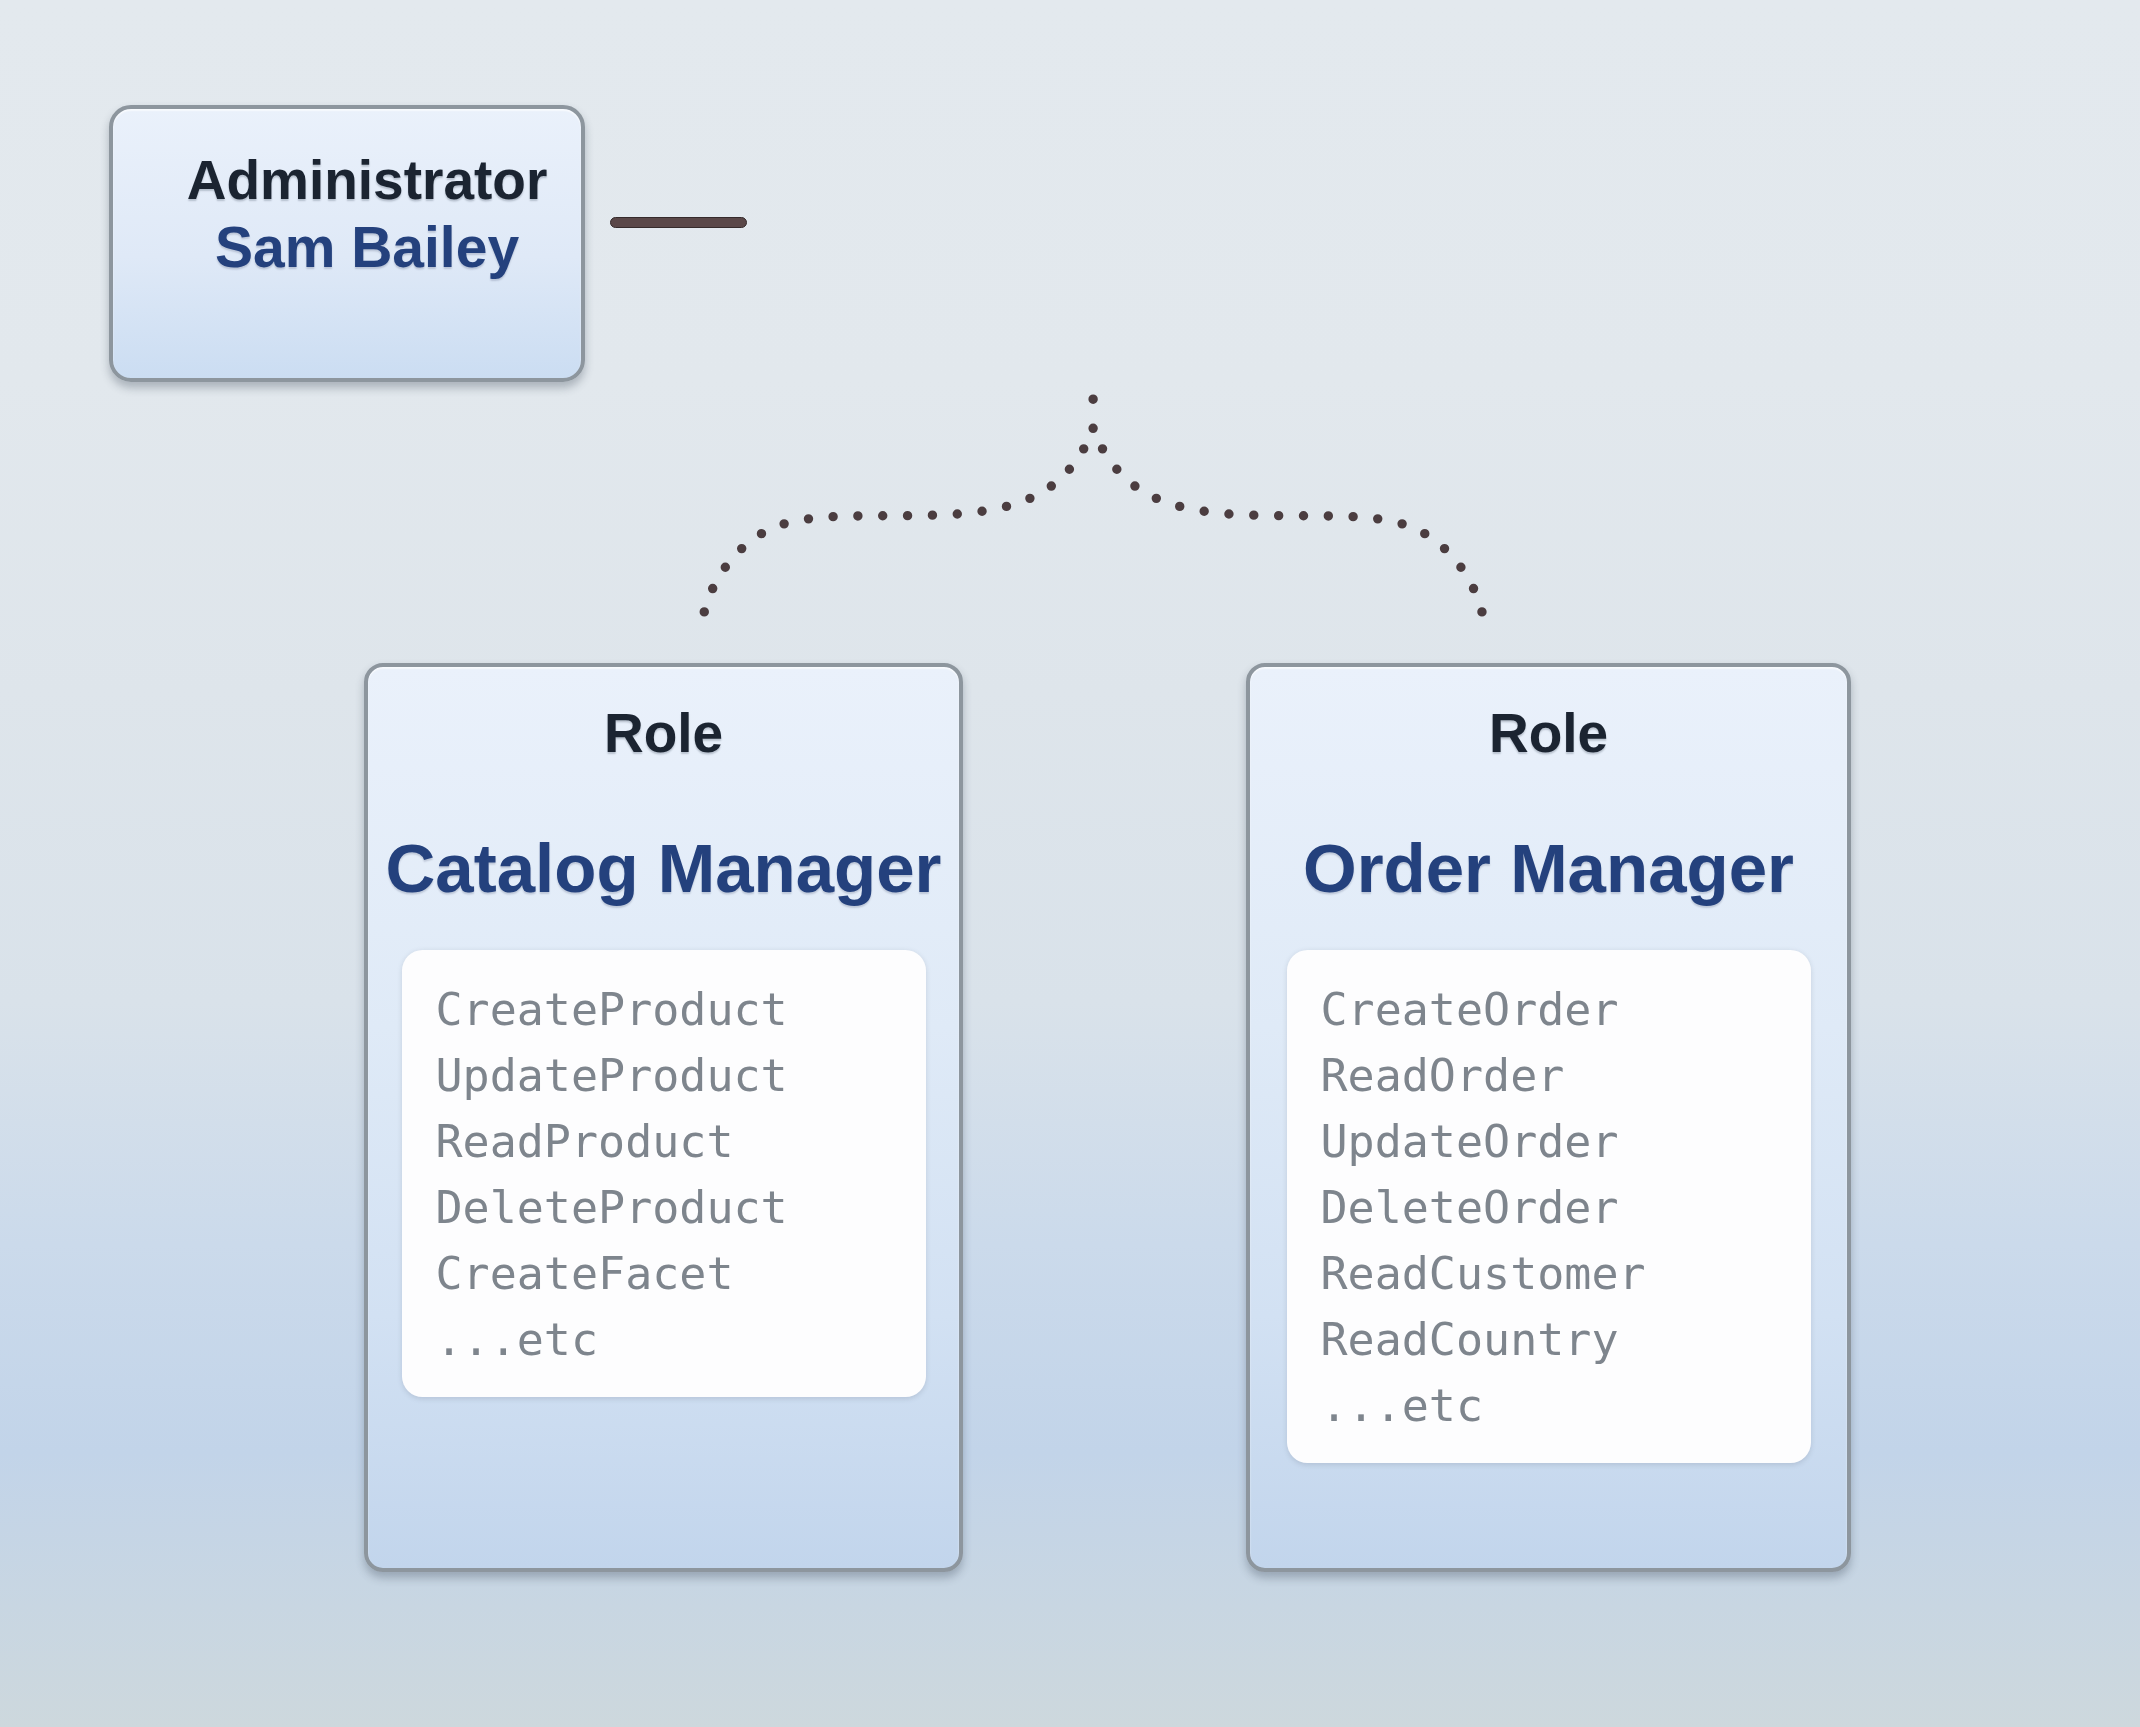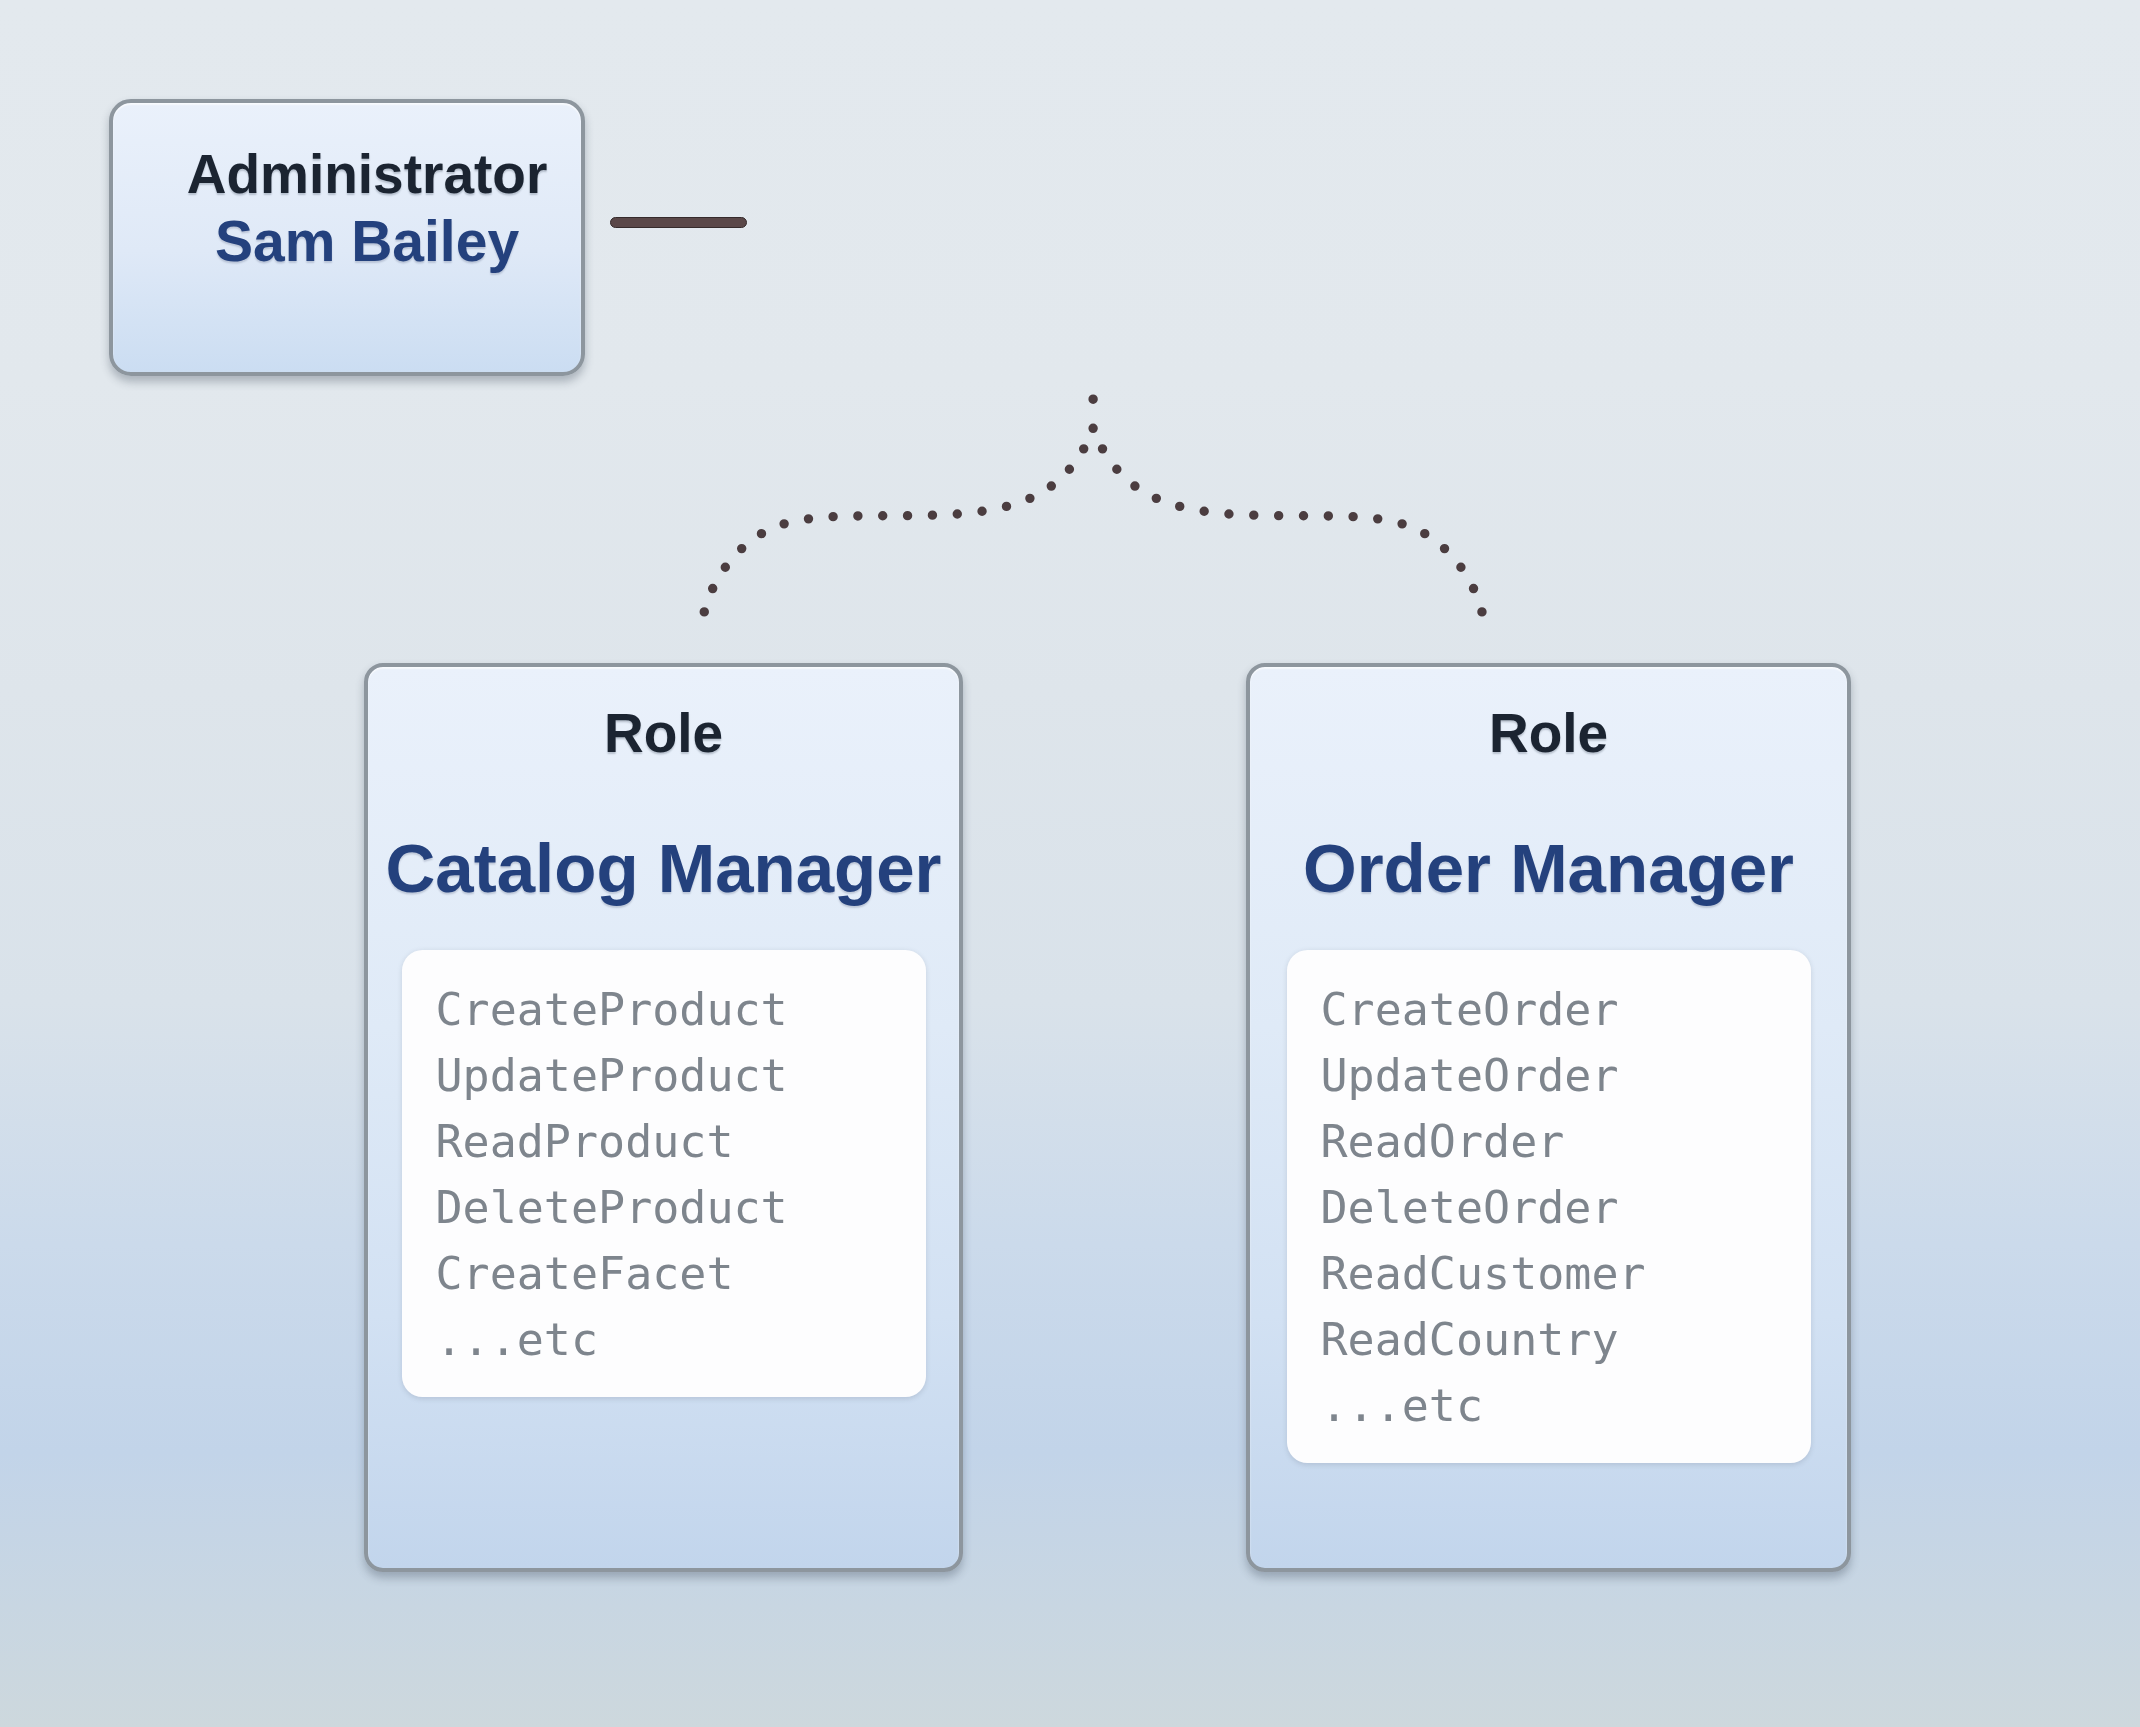--- a/index.html
+++ b/index.html
@@ -49,21 +49,21 @@
     color: #1b2431;
     text-shadow: 0 1.7px 1.7px rgba(25, 35, 55, 0.22);
     white-space: nowrap;
   }
   .value {
     font-weight: 700;
     color: #24417d;
     text-shadow: 0 1.7px 1.7px rgba(20, 35, 70, 0.18);
     white-space: nowrap;
   }
-  #admin-box  { left: 109px; top: 99px; width: 476px; height: 277px; padding-left: 40px; }
+  #admin-box  { left: 109px; top: 105px; width: 476px; height: 277px; padding-left: 40px; }
   #user-box   { left: 758px; top: 97px; width: 631px; height: 280px; }
   #admin-box .value { font-size: 57px; line-height: 68px; }
   #user-box  .value { font-size: 65px; line-height: 75px; margin-top: 50px; }
 
   #connector-line {
     position: absolute;
     left: 610px;
     top: 217px;
     width: 137px;
     height: 11px;
@@ -164,23 +164,23 @@
   </div>
 
   <div class="node role-node" id="role-box-order">
     <div class="heading">Role</div>
     <div class="value role-name">Order Manager</div>
     <div class="perm-panel">
       <ul class="perm-list">
 
           <li class="perm-item">CreateOrder</li>
 
+          <li class="perm-item">ReadOrder</li>
+
           <li class="perm-item">UpdateOrder</li>
-
-          <li class="perm-item">ReadOrder</li>
 
           <li class="perm-item">DeleteOrder</li>
 
           <li class="perm-item">ReadCustomer</li>
 
           <li class="perm-item">ReadCountry</li>
 
           <li class="perm-item">...etc</li>
         </ul>
     </div>

